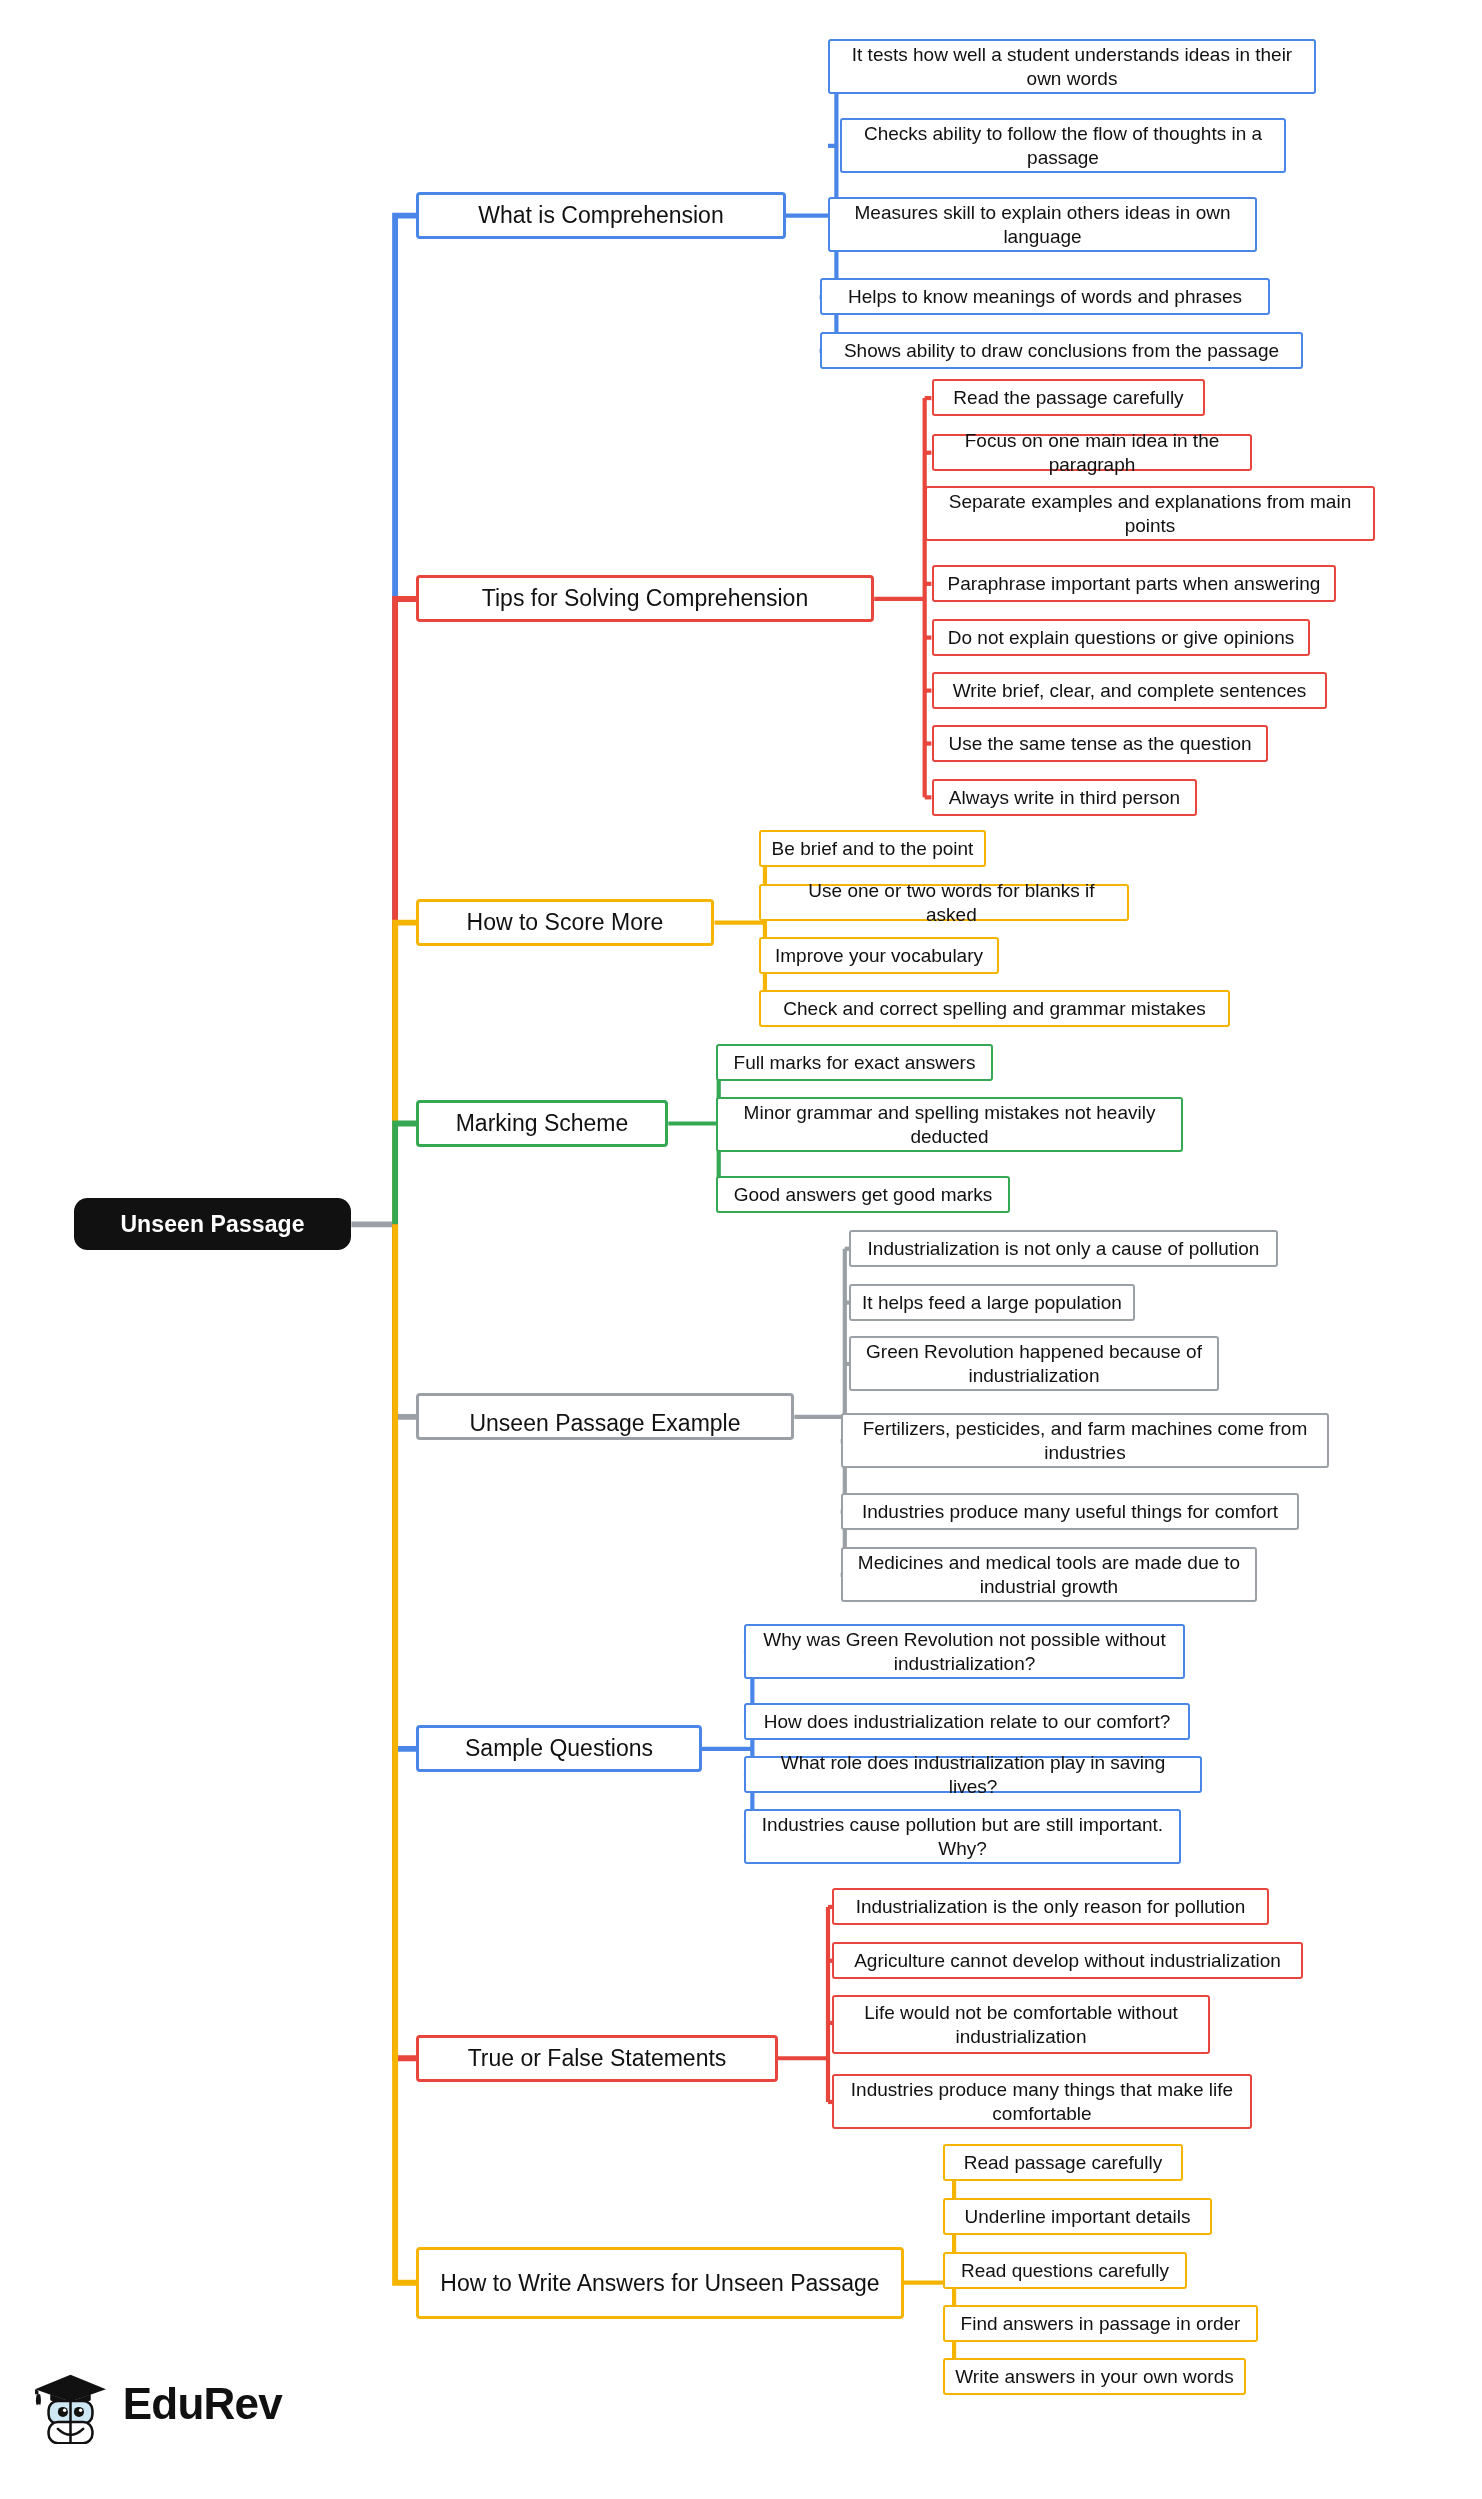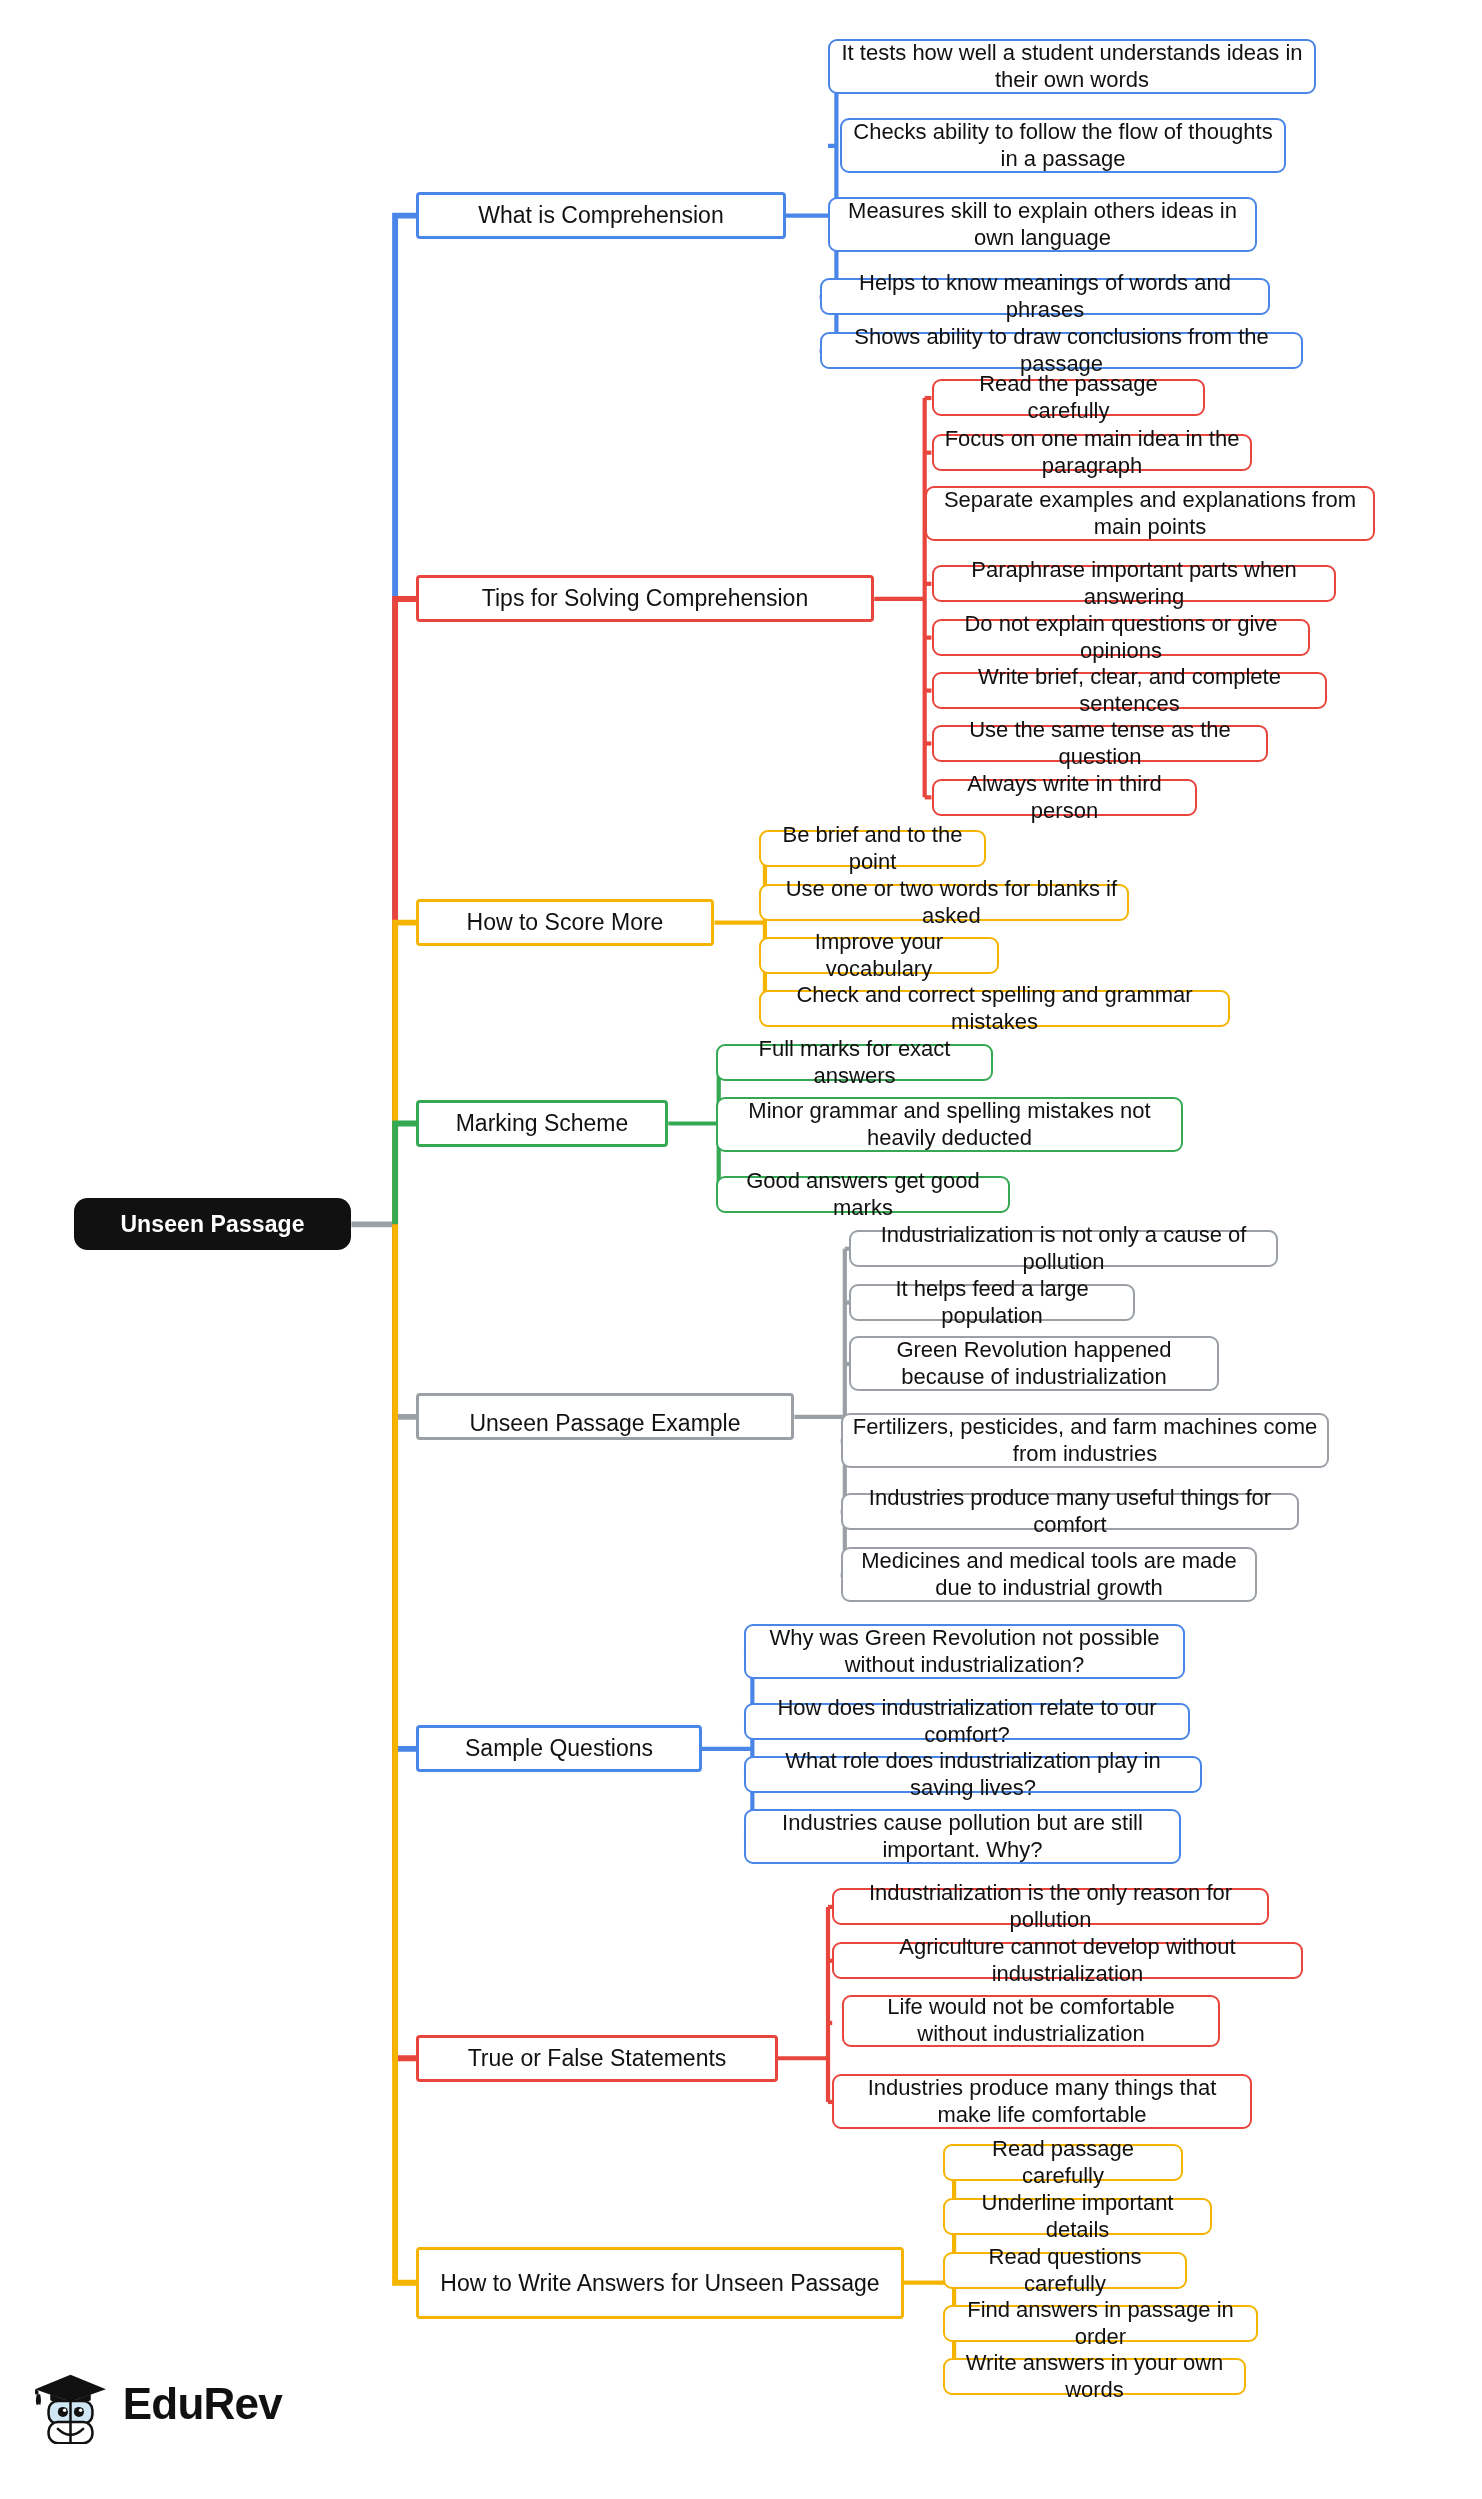--- a/index.html
+++ b/index.html
@@ -22,22 +22,22 @@
     font-size:23px;font-weight:bold;letter-spacing:0.1px;
     padding:0 13.5px;
   }
   
   .topic{
     border-radius:4px;border-width:3.4px;border-style:solid;
     font-size:23px;font-weight:400;padding:0 11.8px;
   }
   
   .leaf{
-    border-radius:9px;border-width:2.5px;border-style:solid;
-    font-size:22px;font-weight:400;padding:0 9.2px;
+    border-radius:3px;border-width:2.5px;border-style:solid;
+    font-size:19px;font-weight:400;padding:0 9.2px;
   }
   .c-blue{border-color:#4a86e8;}
   .c-red{border-color:#e8453c;}
   .c-amber{border-color:#f5b400;}
   .c-green{border-color:#34a853;}
   .c-gray{border-color:#9aa0a6;}
 
   
   #logo{position:absolute;left:30px;top:2363px;display:flex;align-items:center;gap:11.8px;}
   #logo .word{font-size:44px;font-weight:bold;color:#111;letter-spacing:-0.8px;line-height:1;}
@@ -227,21 +227,21 @@
       </div>
       <div class="node topic c-red" style="left: 416px; top: 2035px; width: 362px; height: 47px;">
         <span>True or False Statements</span>
       </div>
       <div class="node leaf c-red" style="left: 832px; top: 1888px; width: 437px; height: 37px;">
         <span>Industrialization is the only reason for pollution</span>
       </div>
       <div class="node leaf c-red" style="left: 832px; top: 1942px; width: 471px; height: 37px;">
         <span>Agriculture cannot develop without industrialization</span>
       </div>
-      <div class="node leaf c-red" style="left: 832px; top: 1995px; width: 378px; height: 52px; margin-left: 10px;">
+      <div class="node leaf c-red" style="left: 832px; top: 1995px; width: 378px; height: 59px;">
         <span>Life would not be comfortable without industrialization</span>
       </div>
       <div class="node leaf c-red" style="left: 832px; top: 2074px; width: 420px; height: 55px;">
         <span>Industries produce many things that make life comfortable</span>
       </div>
       <div class="node topic c-amber" style="left: 416px; top: 2247px; width: 488px; height: 72px;">
         <span>How to Write Answers for Unseen Passage</span>
       </div>
       <div class="node leaf c-amber" style="left: 943px; top: 2144px; width: 240px; height: 37px;">
         <span>Read passage carefully</span>

